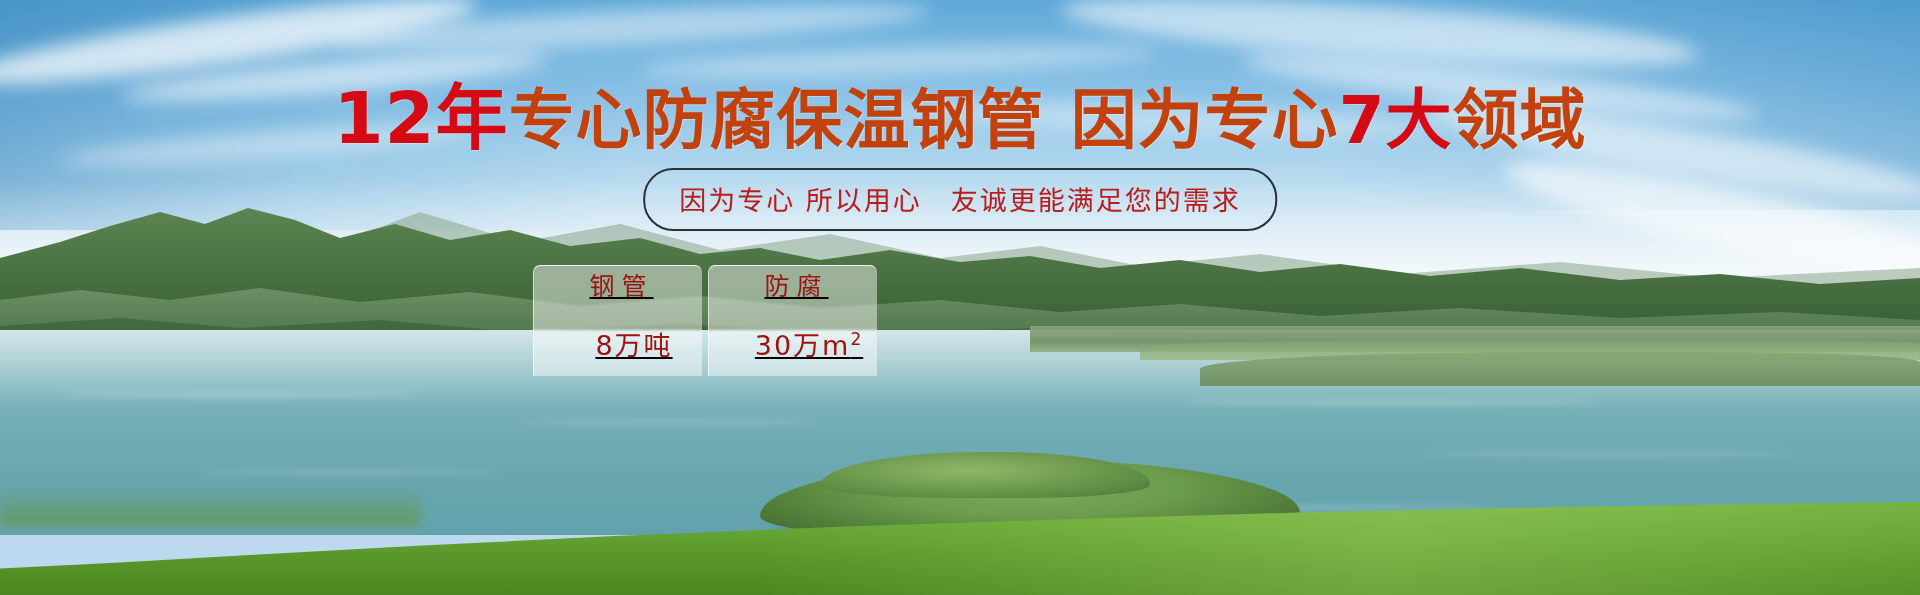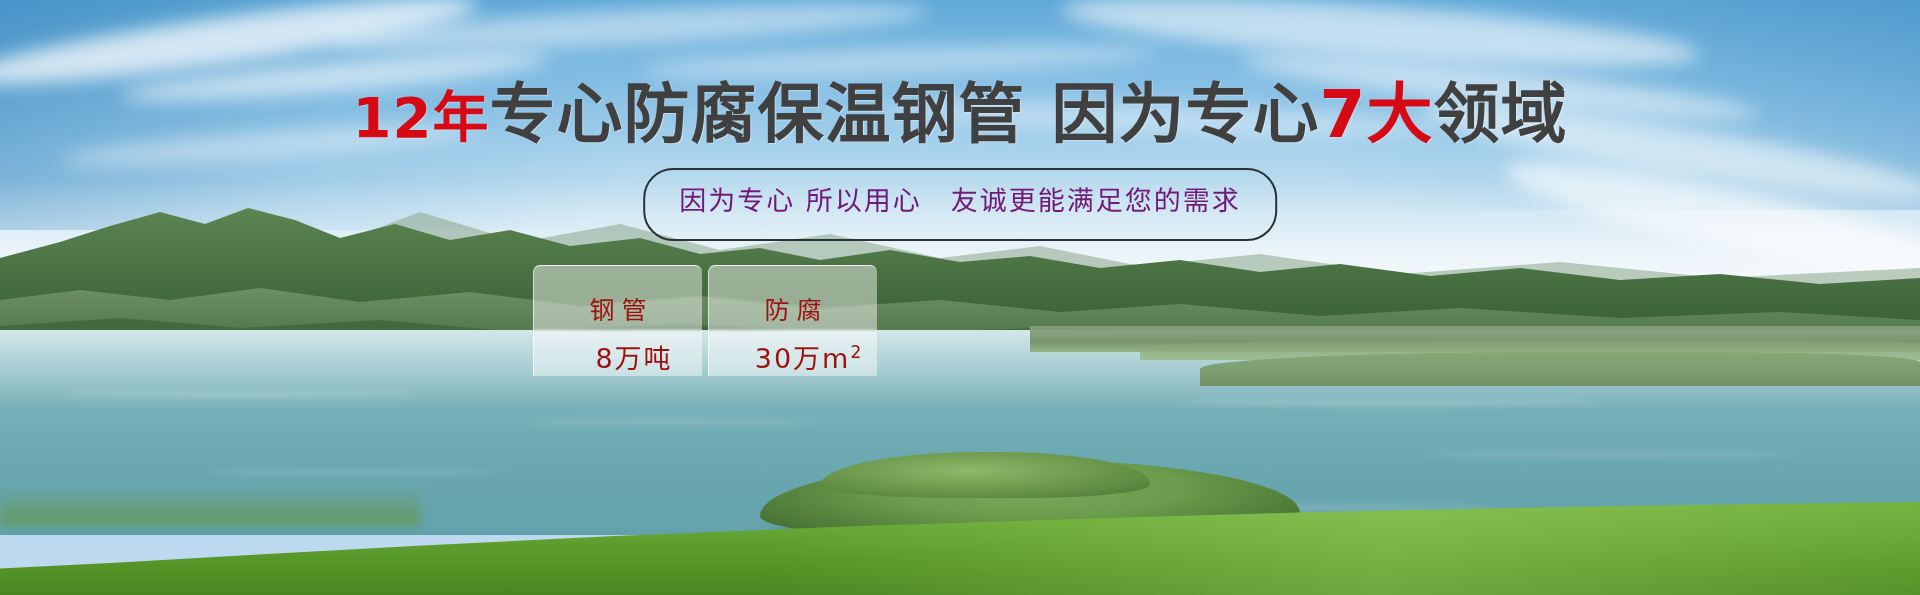--- a/index.html
+++ b/index.html
@@ -136,33 +136,33 @@
   .headline{
     position:absolute;left:0;top:82px;width:1920px;
     text-align:center;
     font-size:66px;
     font-weight:bold;
     letter-spacing:1px;
     line-height:1;
     white-space:nowrap;
     font-family:"DejaVu Sans","Liberation Sans",sans-serif;
   }
-  .hl-dark{color:#404040; text-shadow:1px 1px 0 rgba(255,255,255,.35);}
+  .hl-dark{color:#c2410c; text-shadow:1px 1px 0 rgba(255,255,255,.35);}
   .hl-red{color:#d60a14; text-shadow:1px 1px 0 rgba(255,255,255,.3);}
-  .hl-num{font-size:56px;}
+  .hl-num{font-size:72px;}
   .hl-gap{display:inline-block;width:26px;}
 
   
   .pill{
     position:absolute;left:50%;top:168px;transform:translateX(-50%);
     border:2px solid #2b3036;
     border-radius:30px;
-    padding:9px 34px 21px;
+    padding:9px 34px 11px;
     font-size:27px;
-    color:#701a75;
+    color:#b91c1c;
     letter-spacing:2px;
     white-space:nowrap;
     font-family:"DejaVu Sans","Liberation Sans",sans-serif;
     text-align:right;
   }
 
   
   .cards{
     position:absolute;left:533px;top:265px;
     display:flex;
@@ -171,23 +171,24 @@
   .card{
     width:168px;
     height:110px;
     background:rgba(255,255,255,.46);
     border-top:1px solid rgba(255,255,255,.85);
     border-left:1px solid rgba(255,255,255,.6);
     border-radius:7px 7px 0 0;
     display:flex;
     flex-direction:column;
     align-items:center;
-    justify-content:flex-end;
-    gap:11px;
+    justify-content:flex-start;
+    gap:22px;
     backdrop-filter:blur(1px);
+    text-decoration:underline;
   }
   .card-label{
     font-size:25px;
     color:#9e1111;
     letter-spacing:7px;
     text-indent:7px;
     font-family:"DejaVu Sans","Liberation Sans",sans-serif;
   }
   .card-value{
     font-size:27px;

